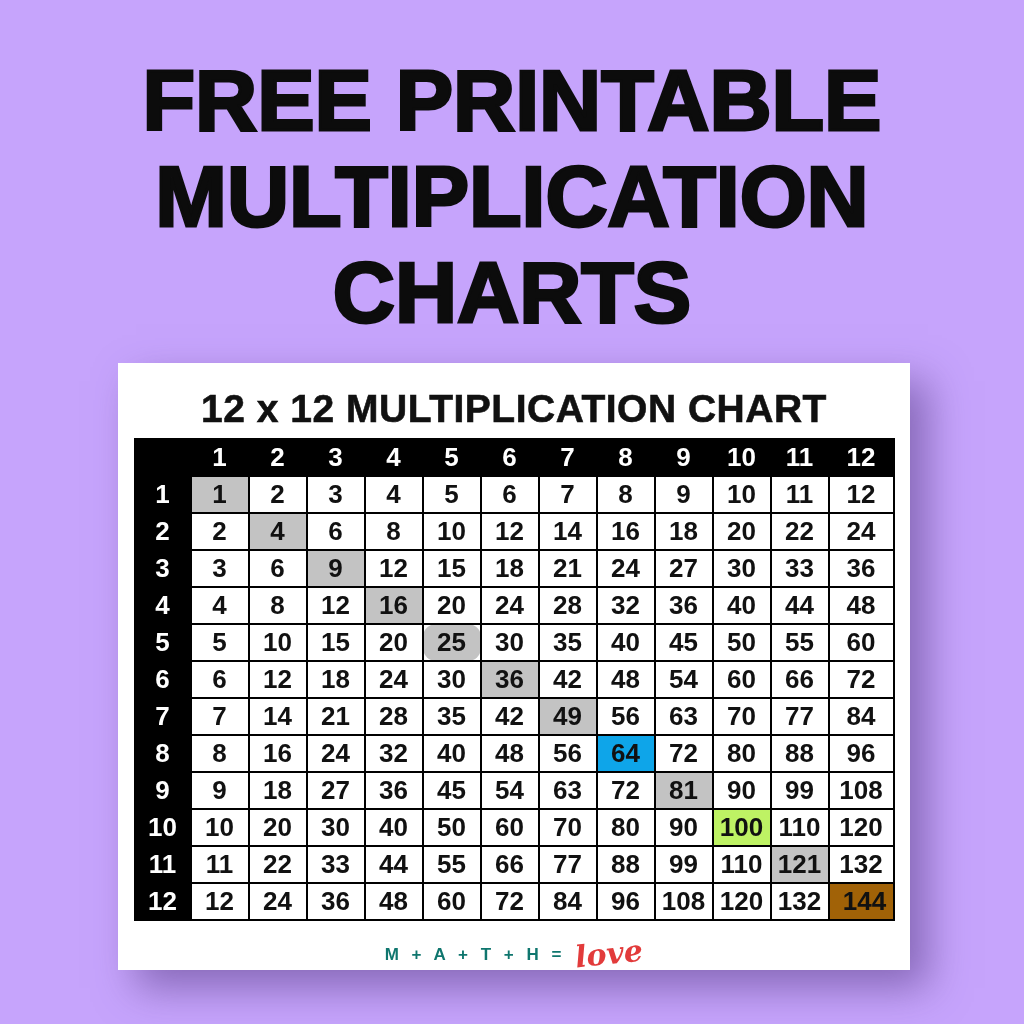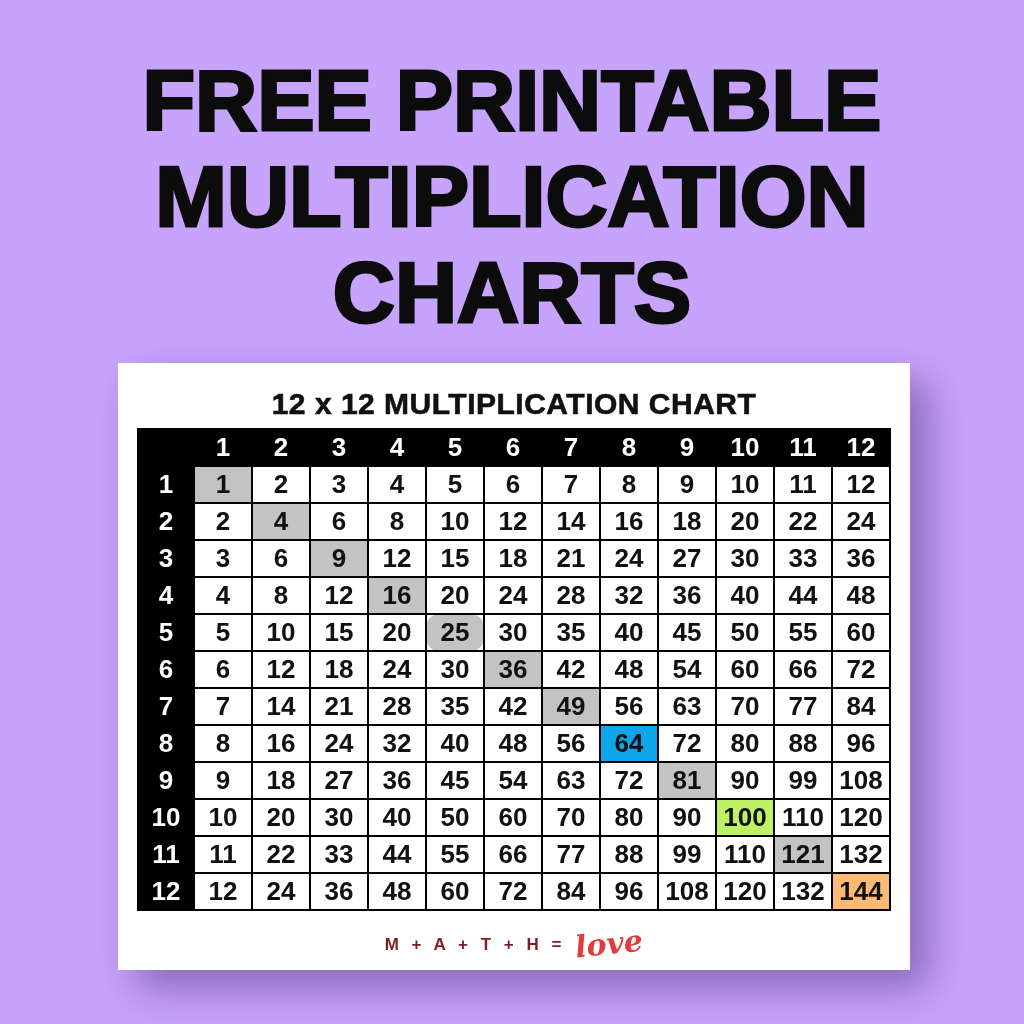--- a/index.html
+++ b/index.html
@@ -38,21 +38,21 @@
     width: 792px;
     height: 607px;
     background: #ffffff;
     box-shadow: 18px 18px 38px rgba(84, 56, 130, 0.55);
   }
 
   .card-heading {
     margin-top: 24px;
     text-align: center;
     font-weight: 700;
-    font-size: 30px;
+    font-size: 39px;
     letter-spacing: 0.5px;
     color: #111111;
     -webkit-text-stroke: 0.6px #111111;
   }
 
   
   table.mult-table {
     border-collapse: collapse;
     margin: 7px auto 0 auto;
     table-layout: fixed;
@@ -97,21 +97,21 @@
     margin-top: 11px;
     display: flex;
     justify-content: center;
     align-items: baseline;
     gap: 10px;
   }
   .equation-text {
     font-weight: 700;
     font-size: 17px;
     letter-spacing: 4px;
-    color: #7f1d1d;
+    color: #0f766e;
   }
   .love-script {
     font-family: "DejaVu Serif", serif;
     font-style: italic;
     font-weight: 700;
     font-size: 30px;
     transform: translateY(4px) rotate(-6deg);
     display: inline-block;
   }
 </style>
@@ -317,21 +317,21 @@
           <td>24</td>
           <td>36</td>
           <td>48</td>
           <td>60</td>
           <td>72</td>
           <td>84</td>
           <td>96</td>
           <td>108</td>
           <td>120</td>
           <td>132</td>
-          <td class="diag" style="background: #fdba74;">144</td>
+          <td class="diag" style="background: #a16207; padding-left: 7px;">144</td>
         </tr>
       </tbody>
   </table>
 
   <div class="card-footer">
     <span class="equation-text">M + A + T + H =</span>
     <span class="love-script" style="color: rgb(226, 59, 59);">love</span>
   </div>
 </div>
 

